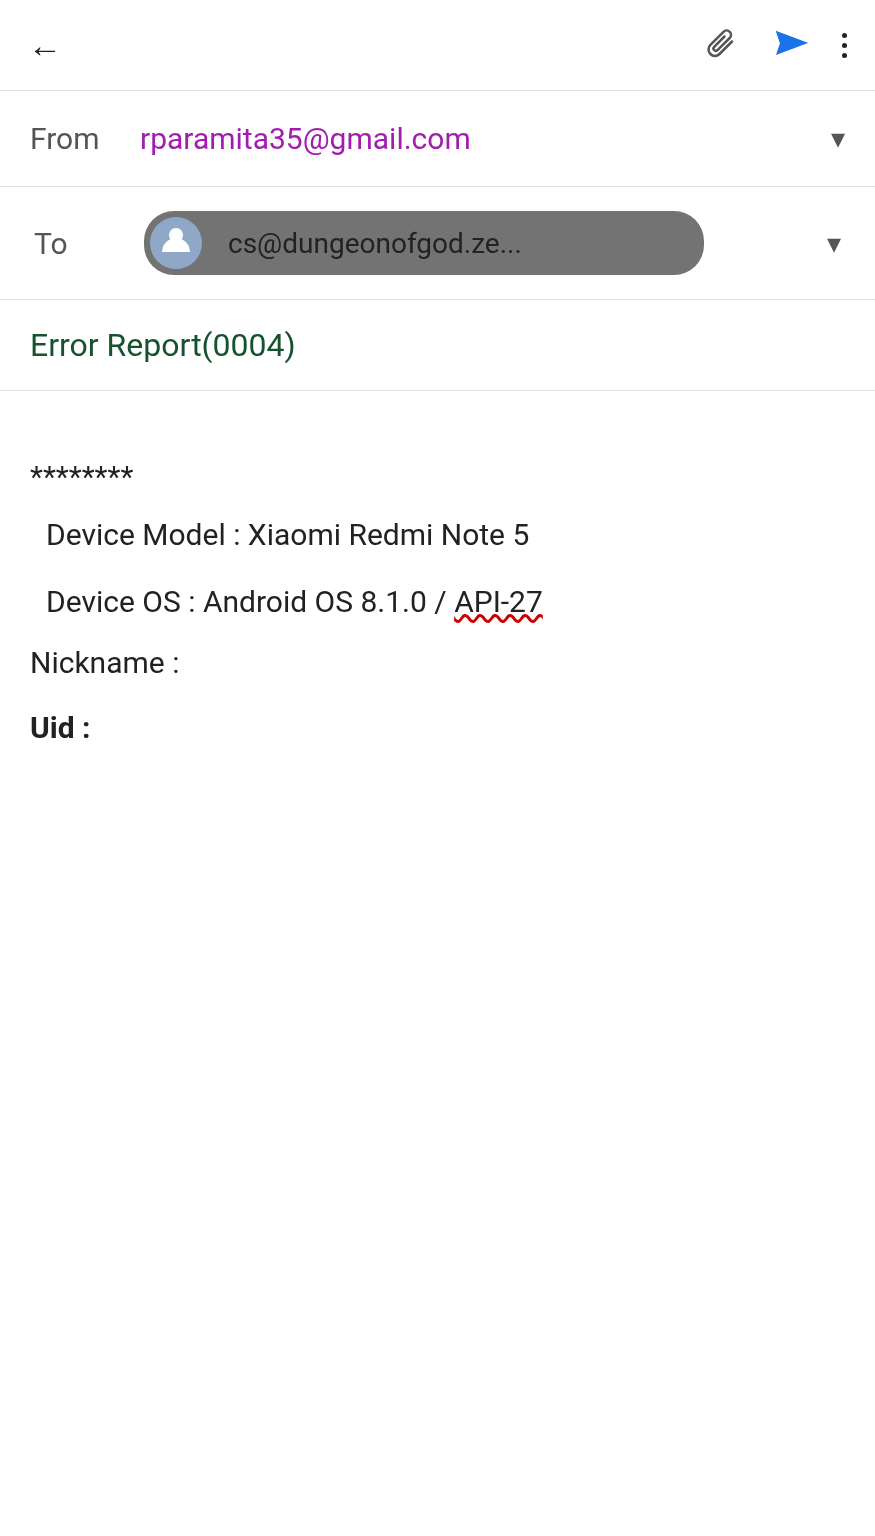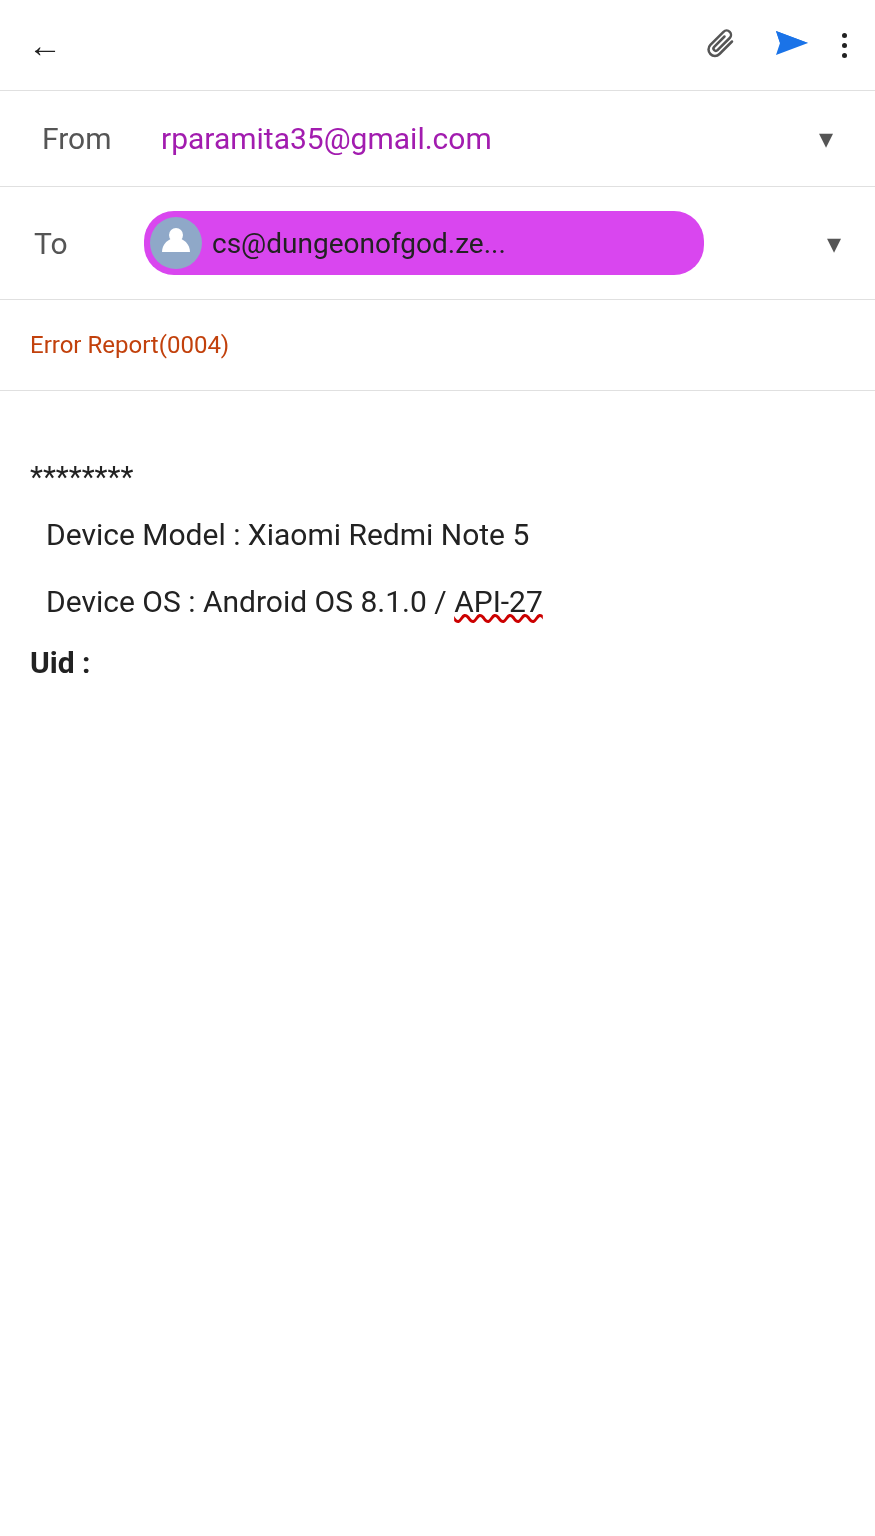--- a/index.html
+++ b/index.html
@@ -68,23 +68,22 @@
     .divider {
       height: 1px;
       background: #e0e0e0;
       margin: 0;
     }
 
     
     .from-row {
       display: flex;
       align-items: center;
-      padding: 30px 42px;
+      padding: 30px 30px;
       min-height: 90px;
-      gap: 9px;
     }
 
     .field-label {
       font-size: 30px;
       color: #555555;
       min-width: 110px;
       font-weight: 400;
     }
 
     .from-email {
@@ -110,24 +109,24 @@
     .to-label {
       font-size: 30px;
       color: #555555;
       min-width: 110px;
       font-weight: 400;
     }
 
     .to-chip {
       display: flex;
       align-items: center;
-      background: #d946ef;
+      background: #737373;
       border-radius: 30px;
       padding: 6px 16px 6px 6px;
-      gap: 10px;
+      gap: 26px;
       flex: 1;
       max-width: 560px;
     }
 
     .avatar-circle {
       width: 52px;
       height: 52px;
       border-radius: 50%;
       background: #8fa8c8;
       display: flex;
@@ -154,22 +153,22 @@
 
     
     .subject-row {
       padding: 26px 30px;
       min-height: 90px;
       display: flex;
       align-items: center;
     }
 
     .subject-text {
-      font-size: 24px;
-      color: #c2410c;
+      font-size: 32px;
+      color: #14532d;
       font-weight: 400;
     }
 
     
     .body-area {
       padding: 28px 30px;
     }
 
     .message-placeholder {
       font-size: 32px;
@@ -285,15 +284,16 @@
   <div class="device-info-block">
     <div class="device-info-line">Device Model : Xiaomi Redmi Note 5</div>
   </div>
 
   <div class="device-info-block">
     <div class="device-info-line">
       <span>Device OS : Android OS 8.1.0 / </span><span class="underline-red">API-27</span>
     </div>
   </div>
 
+  <div class="nickname-line">Nickname :</div>
 
   <div class="uid-line">Uid :</div>
 </div>
 
 </body></html>

